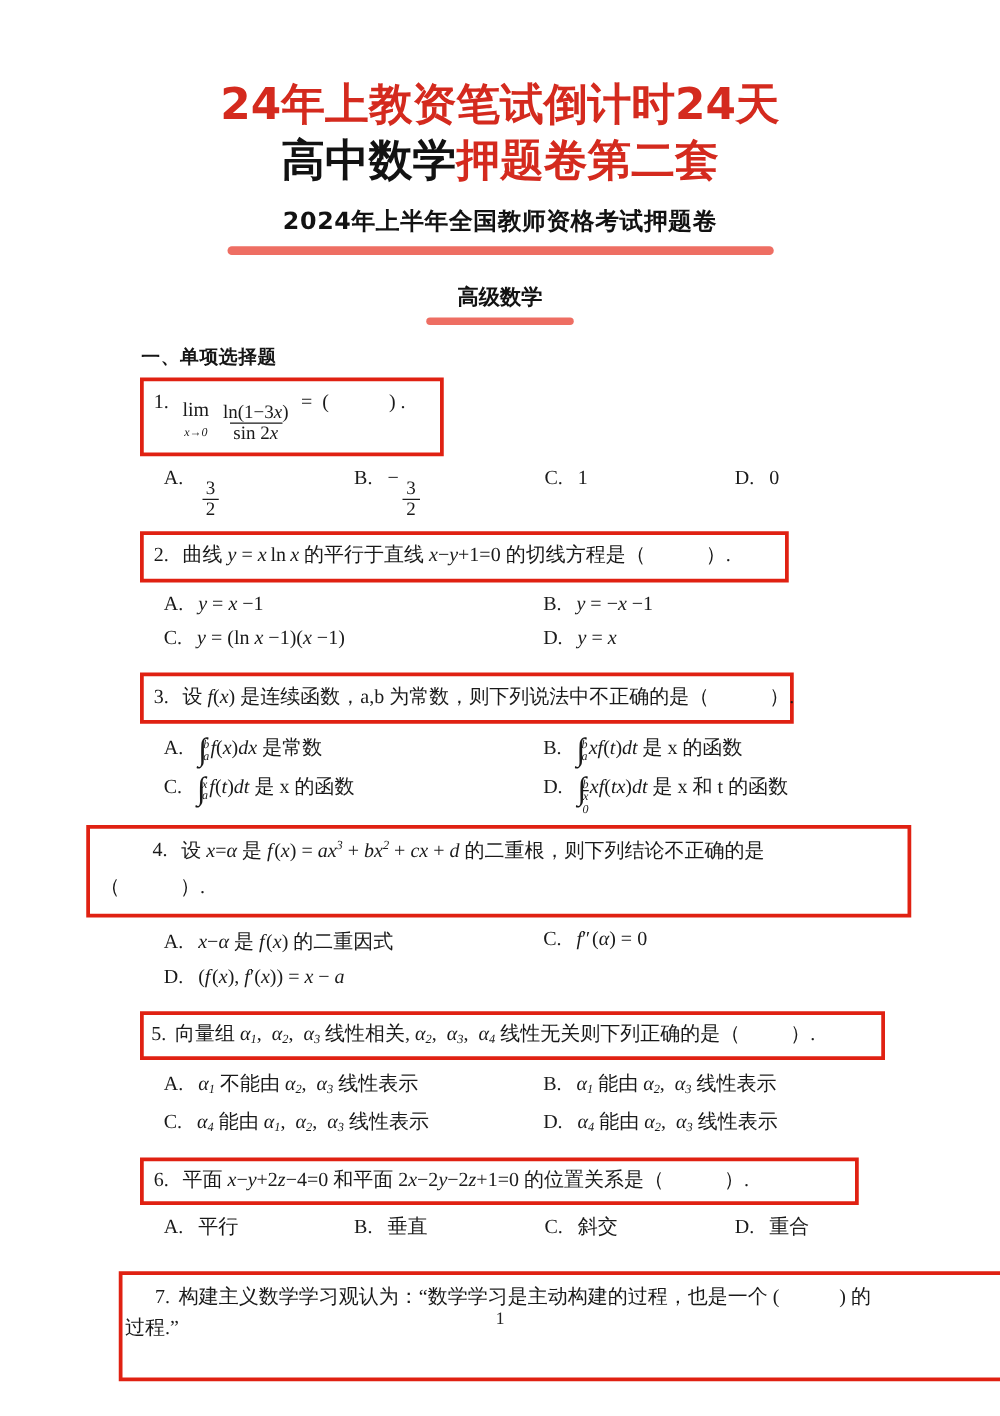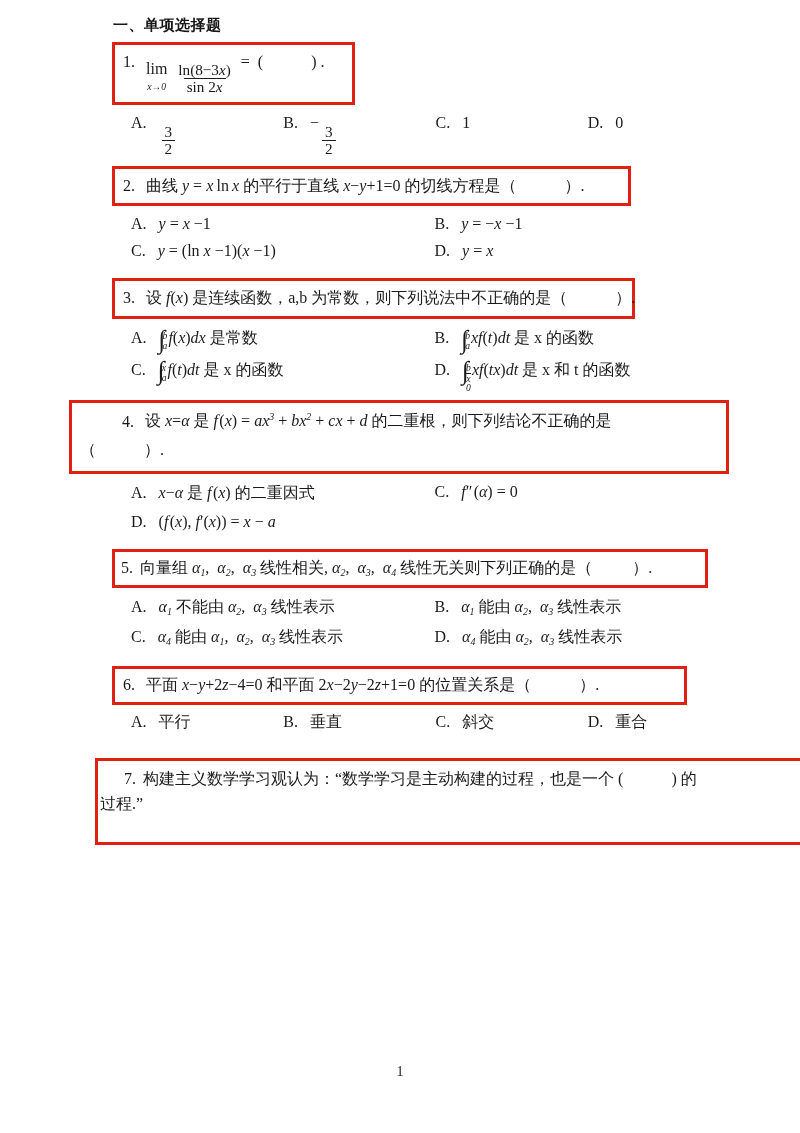--- a/index.html
+++ b/index.html
@@ -208,34 +208,52 @@
     text-align: center;
     font-size: 14px;
     color: #222;
   }
 </style>
 </head>
 <body>
 
 <div class="page">
 
+  <div class="header">
+    <div class="title-line">
+      <span class="title-red">24年上教资笔试倒计时24天</span>
+    </div>
+    <div class="title-line">
+      <span class="title-black">高中数学</span><span class="title-red">押题卷第二套</span>
+    </div>
+
+    <div class="subtitle-wrap">
+      <div class="subtitle">2024年上半年全国教师资格考试押题卷</div>
+      <div class="bar-long"></div>
+    </div>
+
+    <div class="section-wrap">
+      <div class="section-title">高级数学</div>
+      <div class="bar-short"></div>
+    </div>
+  </div>
 
   <div class="body-area">
 
     <div class="part-heading">一、单项选择题</div>
 
     <div class="qbox q1">
       <div class="qline">
         <span class="qnum">1.</span>
         <span class="lim">
           <span class="lim-top">lim</span>
           <span class="lim-sub">x→0</span>
         </span>
         <span class="frac">
-          <span class="num"><span class="mn">ln(8−3</span><span class="mi">x</span><span class="mn">)</span></span>
+          <span class="num"><span class="mn">ln(1−3</span><span class="mi">x</span><span class="mn">)</span></span>
           <span class="den"><span class="mn">sin 2</span><span class="mi">x</span></span>
         </span>
         <span class="mn">=&nbsp; (</span><span class="blank"></span><span class="mn">) .</span>
       </div>
     </div>
 
     <div class="opts grid4">
       <div class="opt">
         <span class="opt-label">A.</span>
         <span class="frac">

